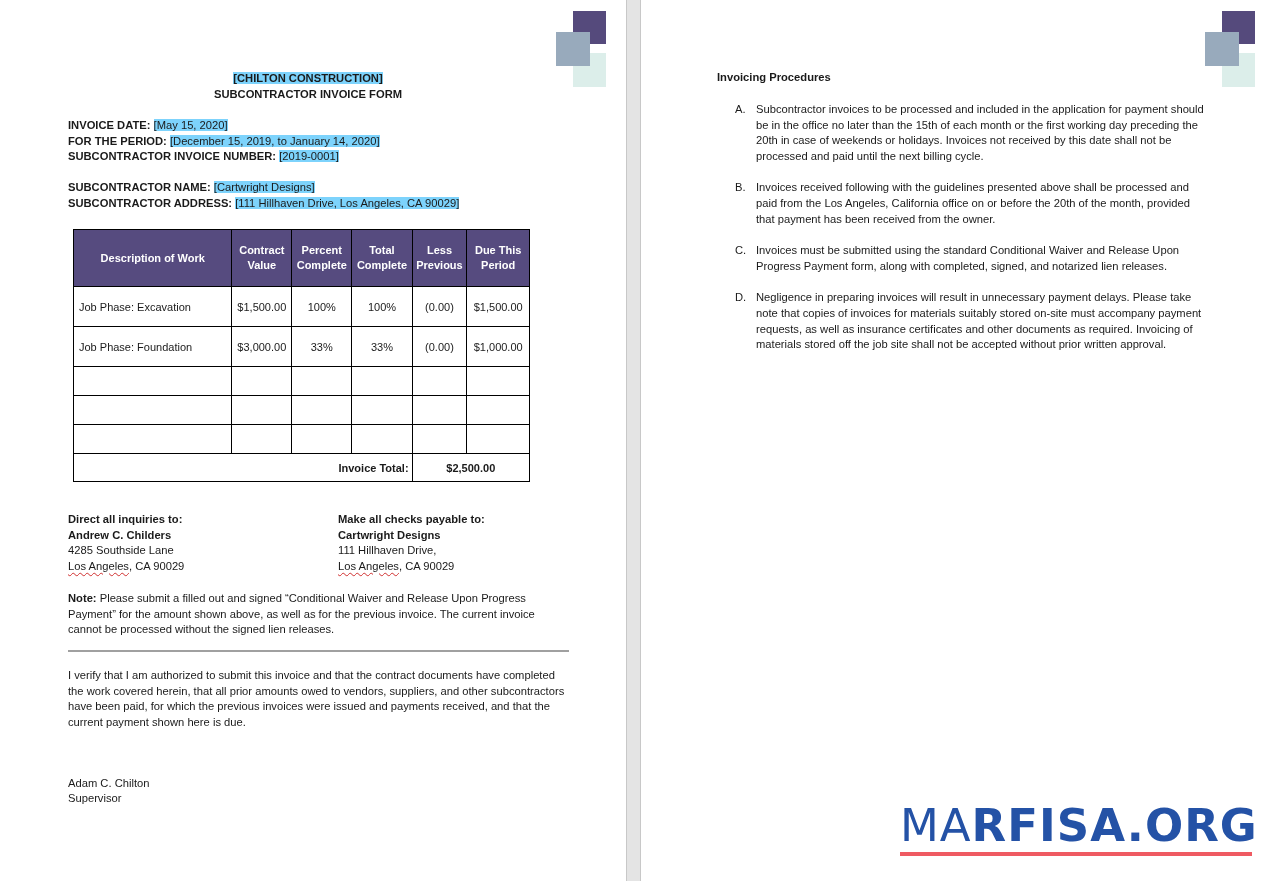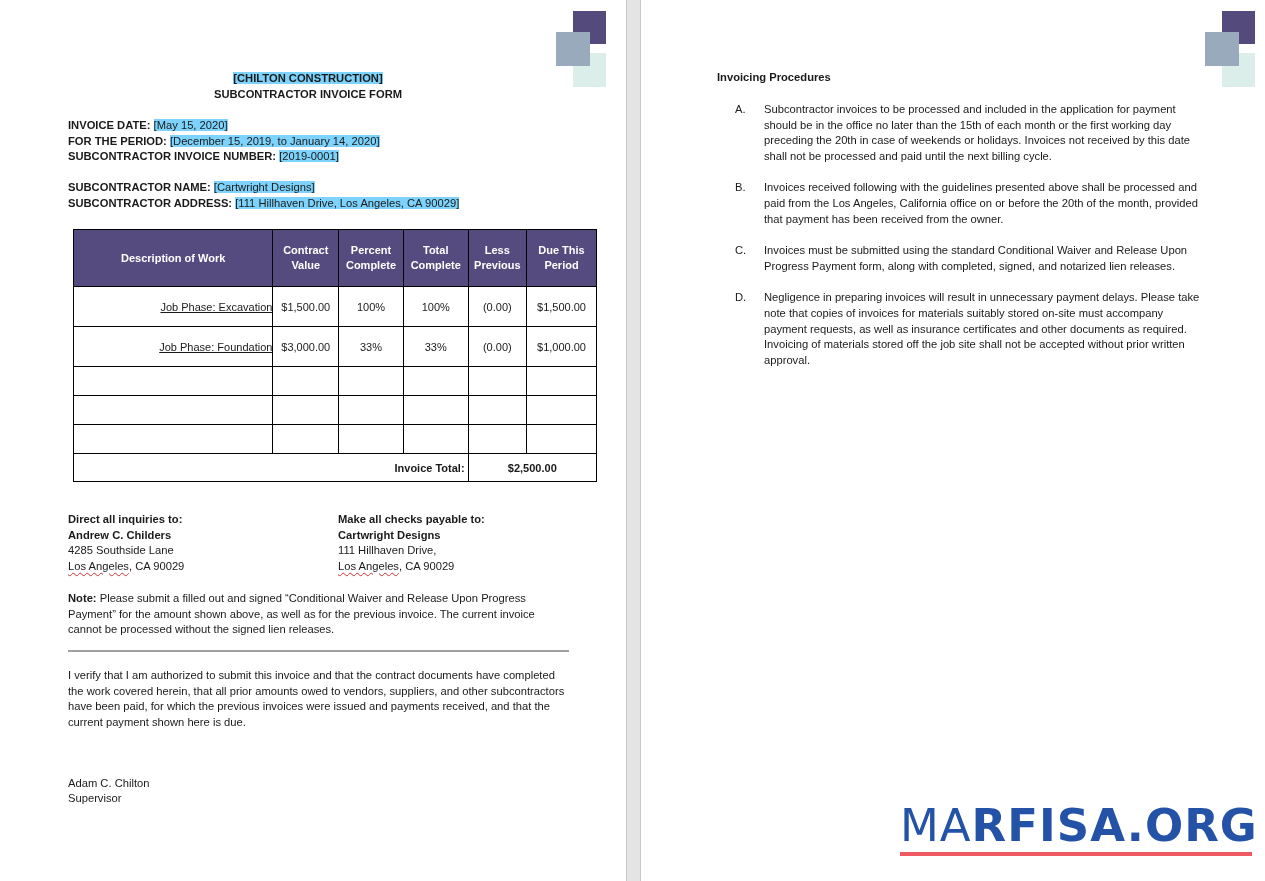--- a/index.html
+++ b/index.html
@@ -18,43 +18,43 @@
     .sq-mint { background: #dceeea; }
 
     .hl { background: #7dd3fc; }
     b, .bold { font-weight: bold; }
 
     .title-block { position: absolute; top: 70px; left: 0; width: 616px; text-align: center; font-weight: bold; line-height: 16px; font-size: 11.2px; }
 
     .info { position: absolute; left: 68px; line-height: 15.5px; font-size: 11.2px; }
     .info .lbl { font-weight: bold; }
 
-    table.inv { position: absolute; left: 73px; top: 229px; width: 524px; border-collapse: collapse; font-size: 11px; }
+    table.inv { position: absolute; left: 73px; top: 229px; width: 457px; border-collapse: collapse; font-size: 11px; }
     table.inv th, table.inv td { border: 1px solid #000; }
     table.inv th { background: #564b7f; color: #fff; font-weight: bold; text-align: center; line-height: 15px; height: 57px; padding: 0 2px; }
     table.inv td { text-align: center; }
-    table.inv td.desc { text-align: right; padding-left: 5px; text-decoration: underline; }
+    table.inv td.desc { text-align: left; padding-left: 5px; }
     table.inv tr.data td { height: 40px; }
     table.inv tr.empty td { height: 29px; }
     table.inv tr.total td { height: 28px; font-weight: bold; }
     table.inv td.total-label { text-align: right; padding-right: 3px; }
 
     .contact { position: absolute; top: 512px; line-height: 15.6px; font-size: 11.2px; }
     .squiggle { text-decoration: underline wavy #d03030; text-decoration-thickness: 1px; text-underline-offset: 2px; margin-top: 35px; }
 
     .note { position: absolute; left: 68px; top: 591px; width: 500px; line-height: 15.6px; font-size: 11.2px; }
     .hr { position: absolute; left: 68px; top: 650px; width: 501px; height: 2px; background: #a0a0a0; }
     .verify { position: absolute; left: 68px; top: 668px; width: 500px; line-height: 15.6px; font-size: 11.2px; }
     .sig { position: absolute; left: 68px; top: 776px; line-height: 14.5px; font-size: 11.2px; }
 
     .proc-title { position: absolute; left: 717px; top: 71px; font-weight: bold; font-size: 11.2px; }
     .proc-list { position: absolute; left: 735px; top: 102px; width: 470px; font-size: 11.2px; line-height: 15.6px; }
     .proc-item { display: flex; margin-bottom: 16px; }
     .proc-item .letter { width: 21px; flex: 0 0 21px; }
-    .proc-item .txt { flex: 1; margin-left: 8px; }
+    .proc-item .txt { flex: 1; }
 
     .logo { position: absolute; left: 900px; top: 802px; width: 352px; }
     .logo-text { font-family: "DejaVu Sans", "Liberation Sans", sans-serif; font-size: 45px; color: #2452a6; letter-spacing: 1px; line-height: 48px; white-space: nowrap; }
     .logo-text .thin { font-weight: normal; }
     .logo-text .heavy { font-weight: bold; }
     .logo-bar { width: 352px; height: 4px; background: #ef5a62; margin-top: 2px; }
   </style>
 </head>
 <body>
 

